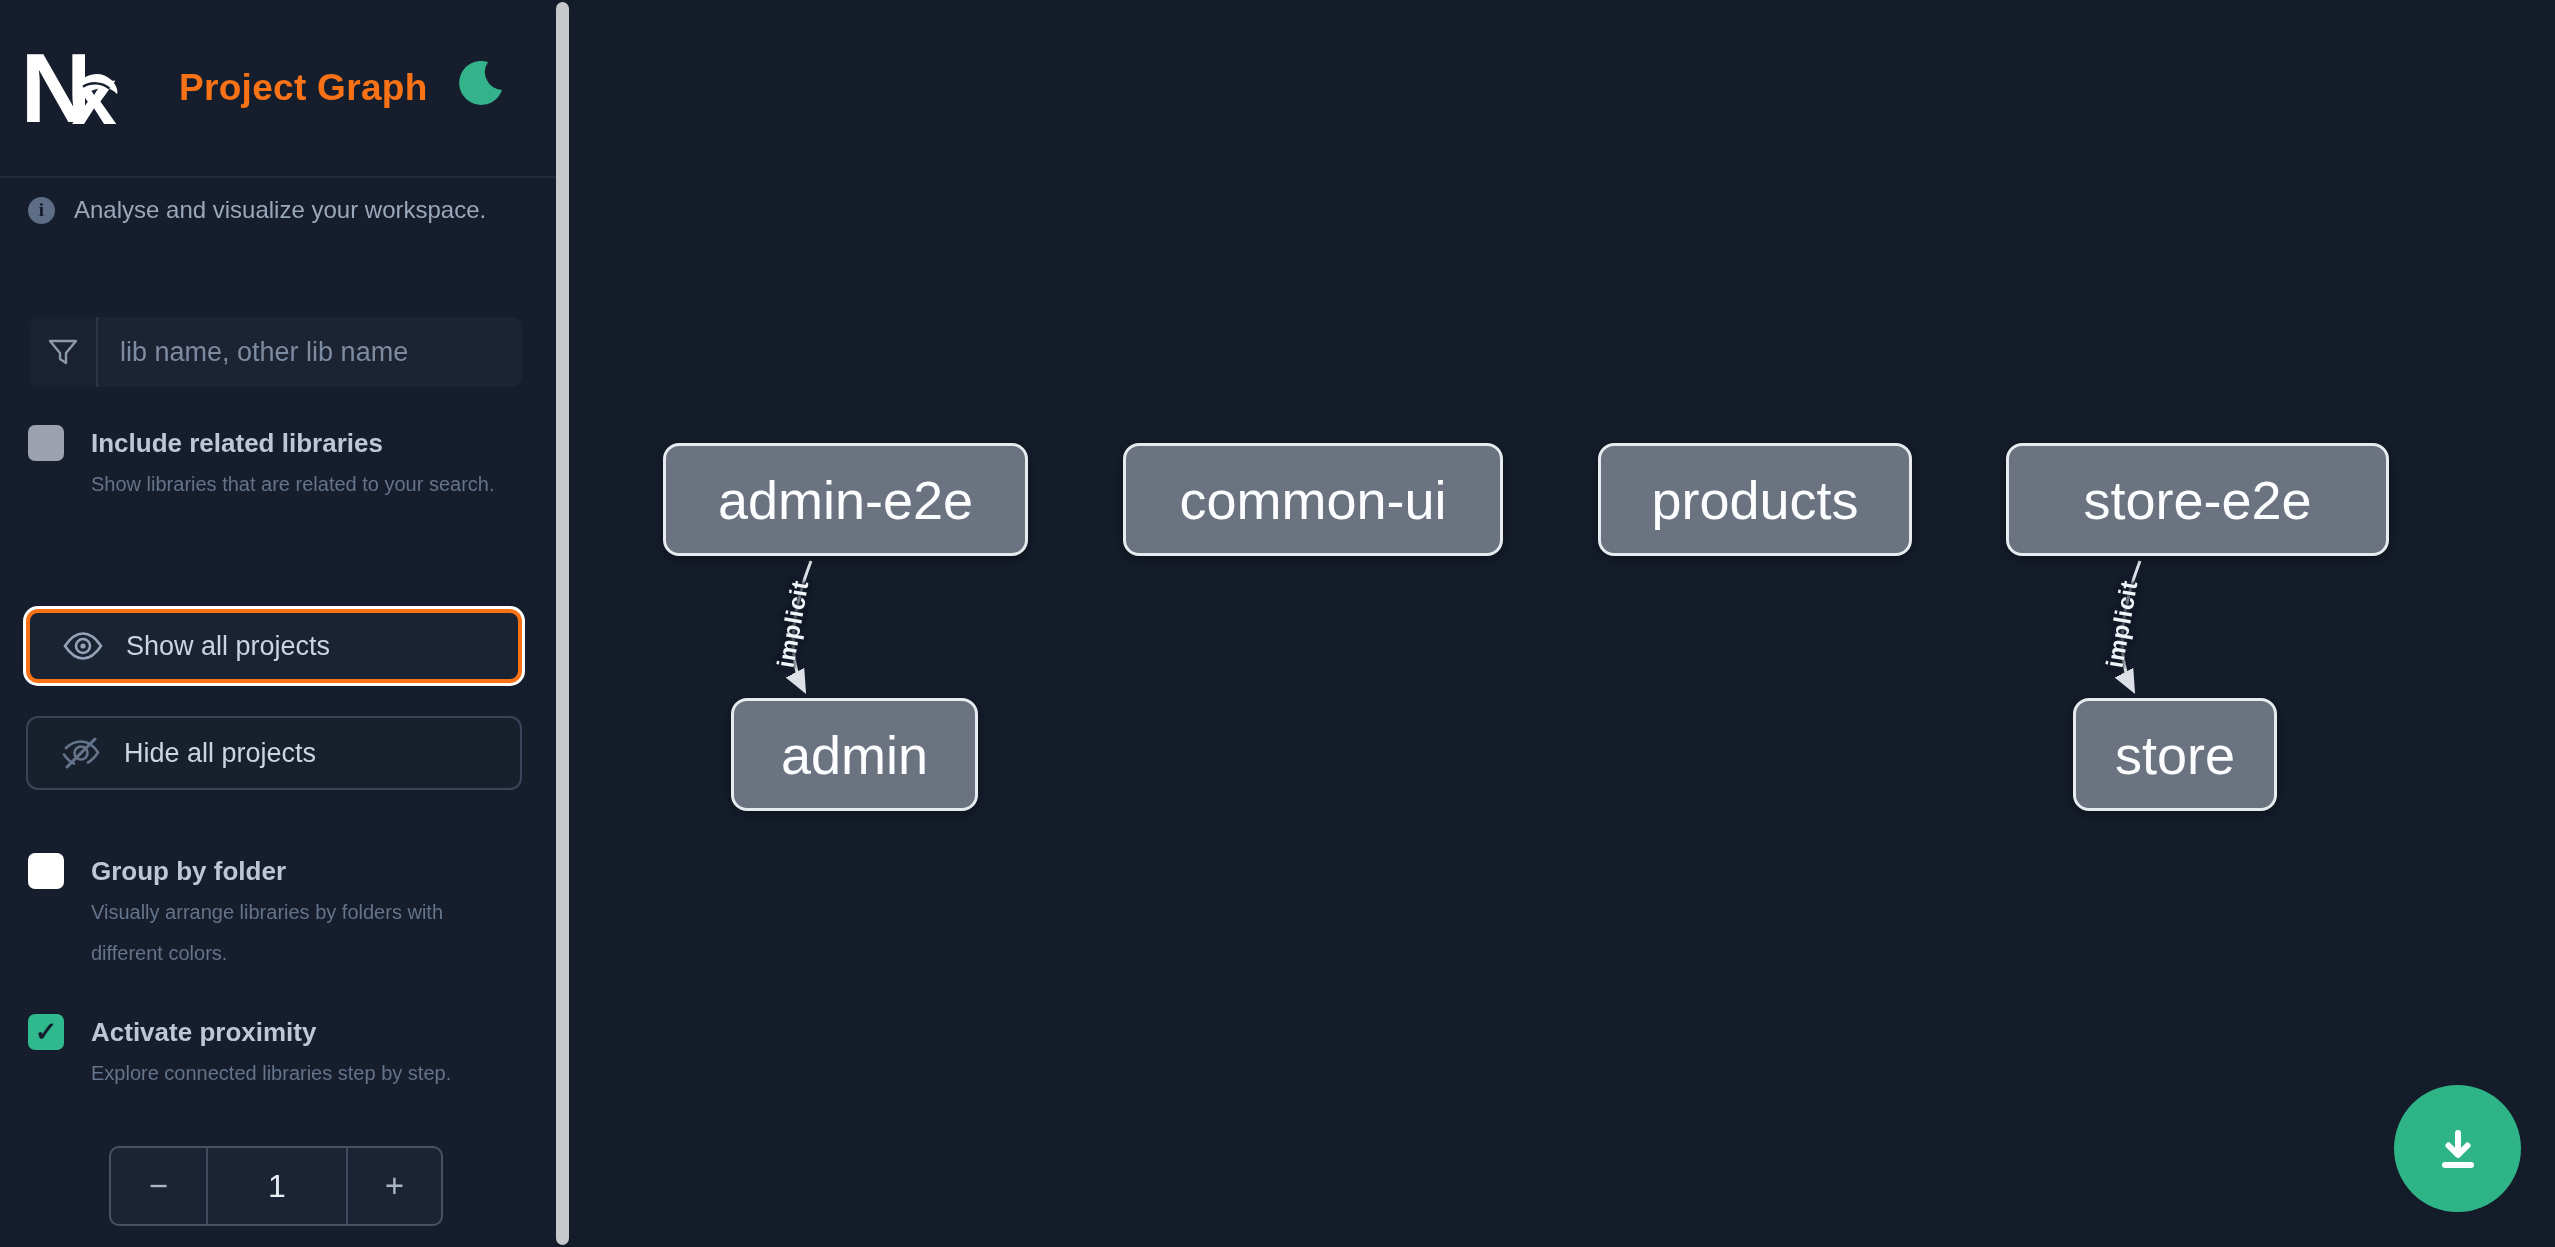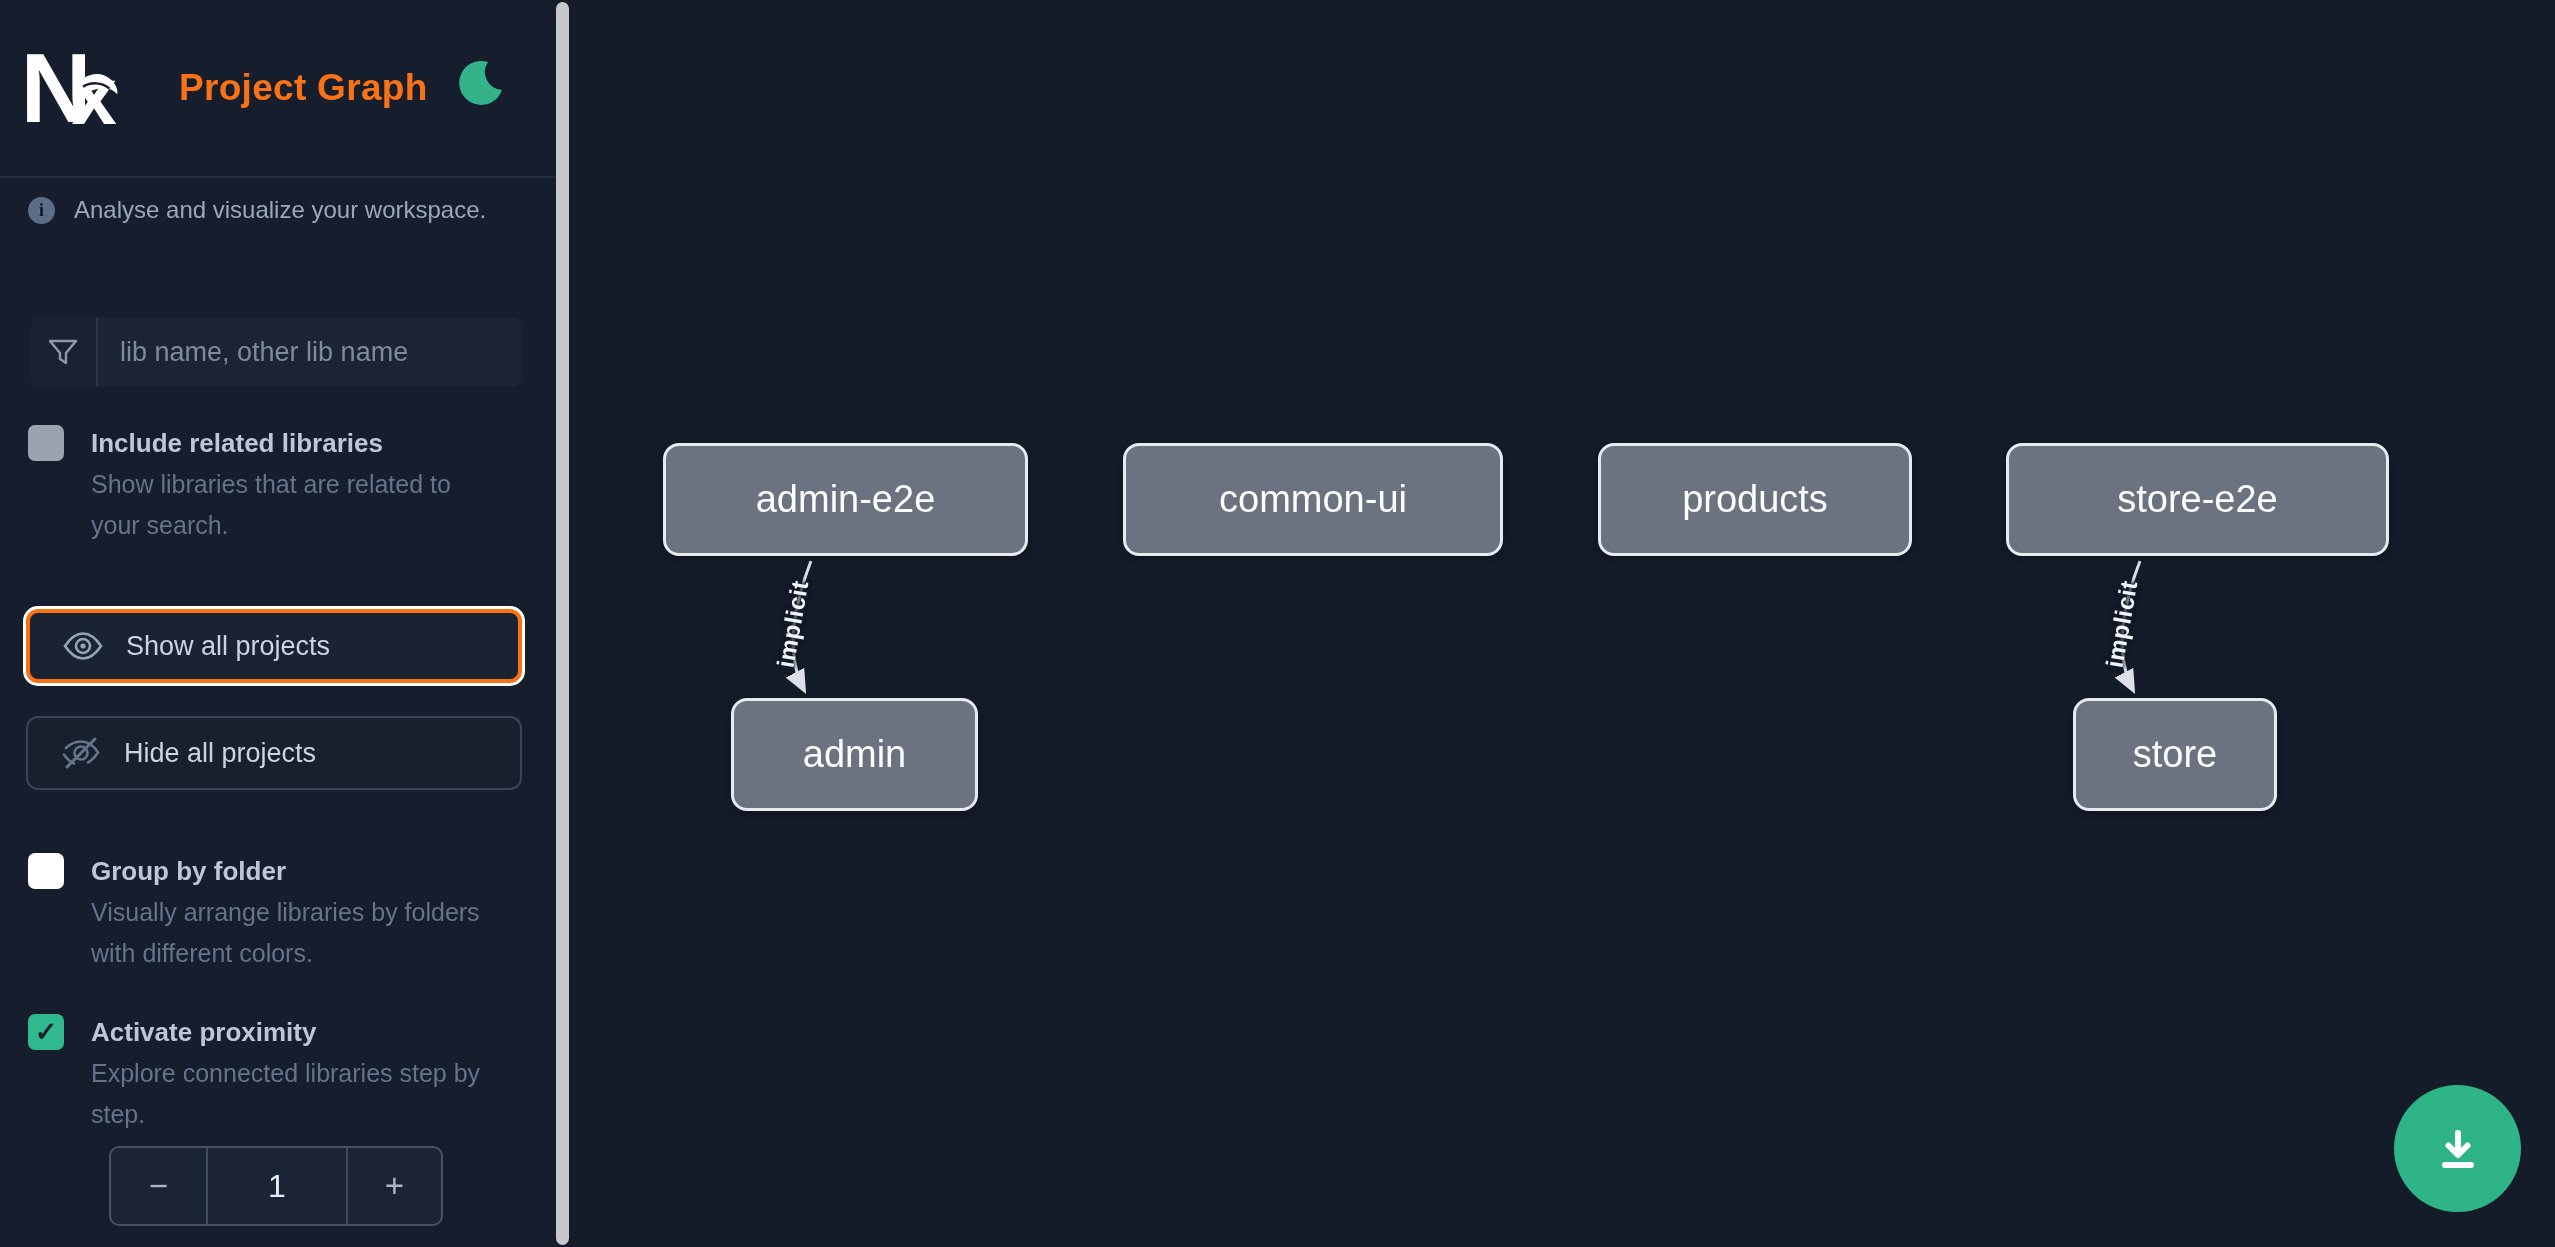--- a/index.html
+++ b/index.html
@@ -25,38 +25,38 @@
   .search-box input{flex:1;background:transparent;border:none;outline:none;color:#C9D4E3;font-size:27px;padding:0 22px;font-family:"Liberation Sans",sans-serif;}
   .search-box input::placeholder{color:#7D8BA1;}
 
   .opt-row{position:absolute;left:28px;width:500px;display:flex;gap:27px;}
   .cbox{width:36px;height:36px;border-radius:7px;flex:0 0 auto;margin-top:2px;display:flex;align-items:center;justify-content:center;cursor:pointer;}
   .cbox.gray{background:#9CA3AF;}
   .cbox.white{background:#FFFFFF;}
   .cbox.green{background:#2FB98C;color:#17202F;font-size:27px;font-weight:800;}
   .opt-texts{width:410px;}
   .opt-label{font-size:26px;font-weight:700;color:#BCC8D8;line-height:40px;}
-  .opt-desc{font-size:25px;color:#64748B;line-height:41px;margin-top:1px;}
+  .opt-desc{font-size:20px;color:#64748B;line-height:41px;margin-top:1px;}
 
   .side-btn{position:absolute;left:26px;width:496px;height:74px;display:flex;align-items:center;gap:22px;padding:0 0 0 32px;box-sizing:border-box;border-radius:12px;background:#18202E;color:#CBD5E1;font-size:27px;font-weight:500;font-family:"Liberation Sans",sans-serif;cursor:pointer;}
   .side-btn.focused{border:4px solid #f97316;box-shadow:0 0 0 3px #FFFFFF;background:#1A2332;}
   .side-btn.normal{border:2px solid #39455A;}
 
   .stepper{position:absolute;left:109px;top:1146px;width:334px;height:80px;border:2px solid #475262;border-radius:10px;background:#1B2434;display:flex;box-sizing:border-box;overflow:hidden;}
   .stepper .cell{display:flex;align-items:center;justify-content:center;font-size:33px;color:#AAB6C6;background:transparent;border:none;font-family:"Liberation Sans",sans-serif;cursor:pointer;}
   .stepper .cell.dec{width:95px;}
   .stepper .cell.val{width:138px;border-left:2px solid #3F4B5E;border-right:2px solid #3F4B5E;color:#E8EDF3;font-size:32px;cursor:text;}
   .stepper .cell.inc{flex:1;}
 
   .scroll-thumb{position:absolute;left:556px;top:2px;width:13px;height:1243px;background:#C6C8CB;border-radius:7px;cursor:grab;}
 
   
   .canvas{position:absolute;left:570px;top:0;width:1985px;height:1247px;background:#141B29;}
   .canvas svg.edges{position:absolute;left:0;top:0;width:100%;height:100%;}
-  .gnode{position:absolute;box-sizing:border-box;display:flex;align-items:center;justify-content:center;background:#6B7280;border:3px solid #E7EAEE;border-radius:16px;color:#FCFDFE;font-size:38px;box-shadow:0 3px 8px rgba(0,0,0,.28);cursor:pointer;white-space:nowrap;}
+  .gnode{position:absolute;box-sizing:border-box;display:flex;align-items:center;justify-content:center;background:#6B7280;border:3px solid #E7EAEE;border-radius:16px;color:#FCFDFE;font-size:54px;box-shadow:0 3px 8px rgba(0,0,0,.28);cursor:pointer;white-space:nowrap;}
   .edge-label{position:absolute;transform:translate(-50%,-50%) rotate(-80deg);font-size:24px;font-weight:600;color:#F1F4F8;text-shadow:0 0 4px #141B29,0 0 4px #141B29,0 0 6px #141B29;letter-spacing:.5px;}
 
   .fab{position:absolute;left:2394px;top:1085px;width:127px;height:127px;border-radius:50%;background:#2FB487;border:none;display:flex;align-items:center;justify-content:center;cursor:pointer;}
 </style>
 </head>
 <body>
 
 <aside class="sidebar">
 
   <div class="app-header">

